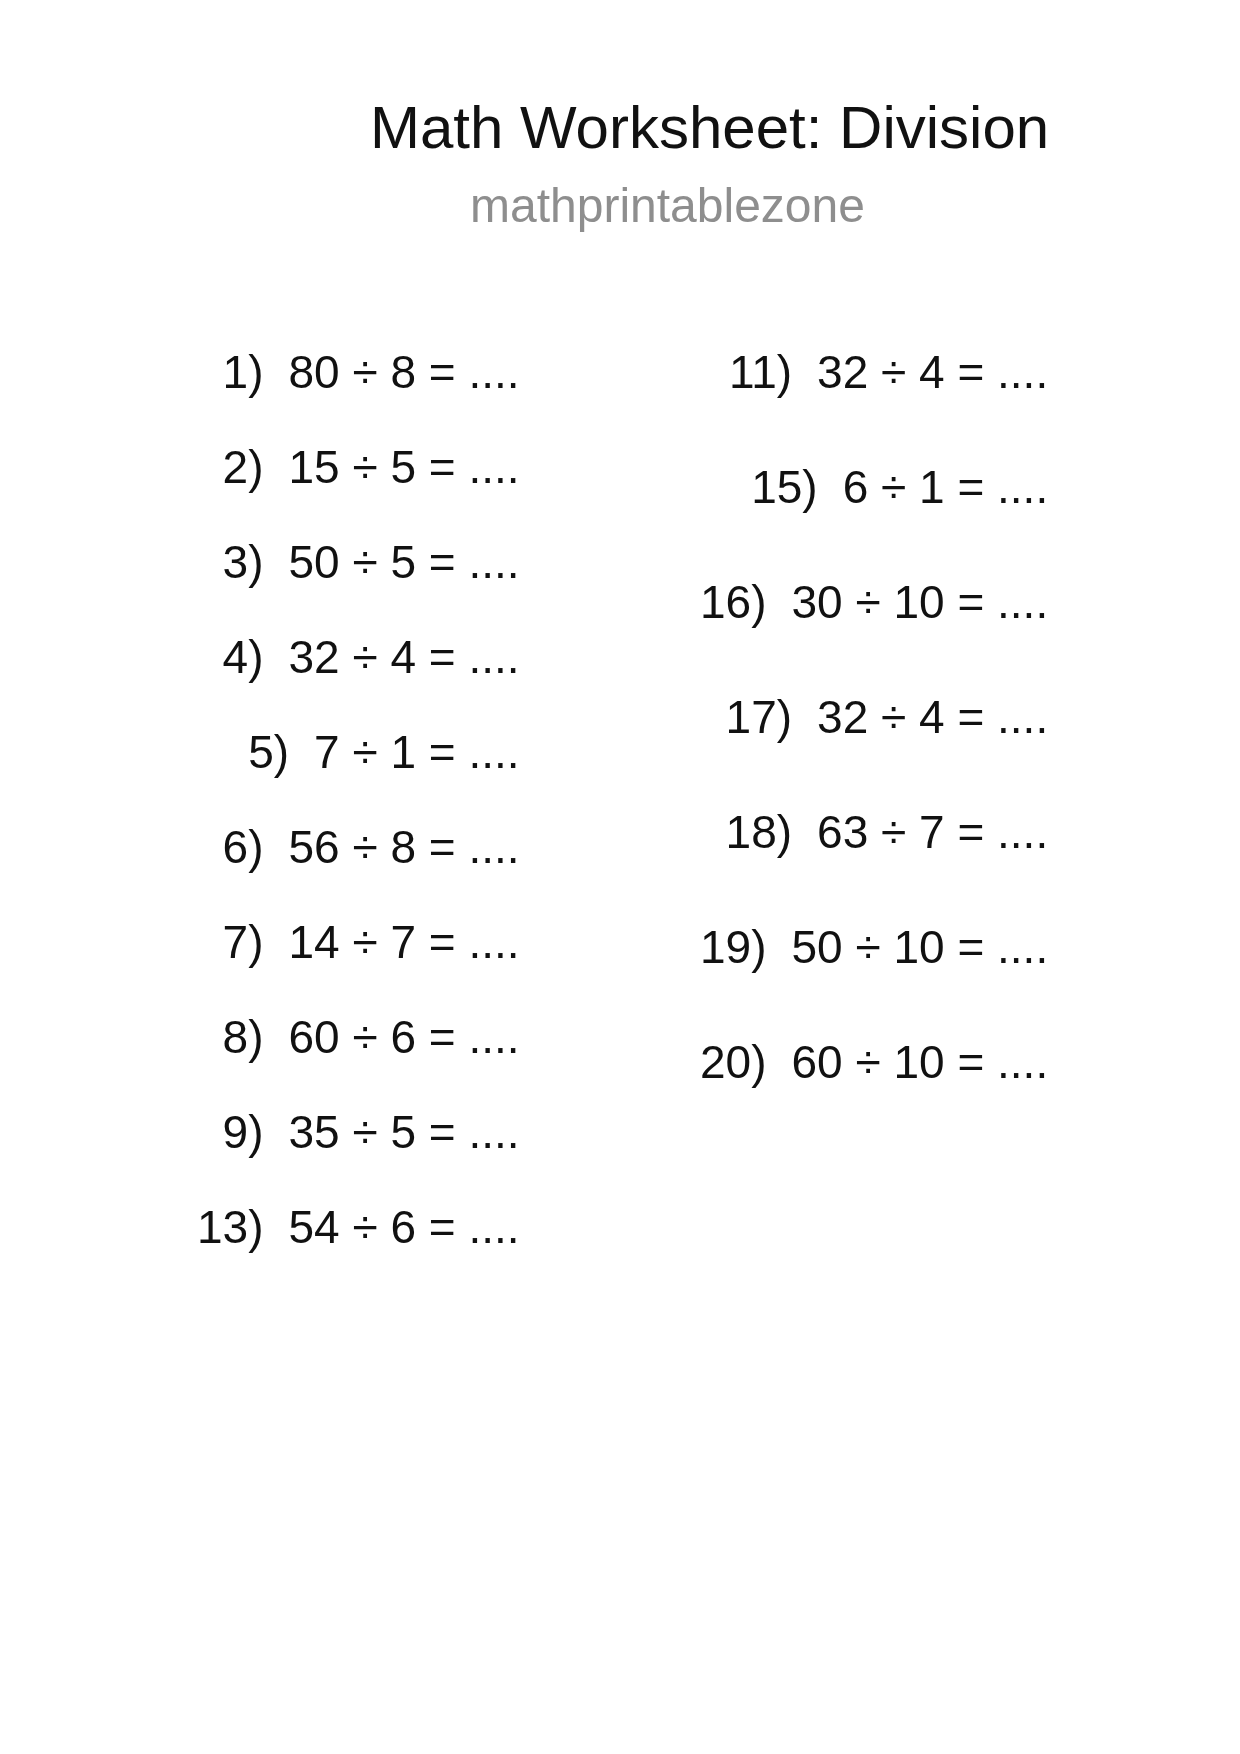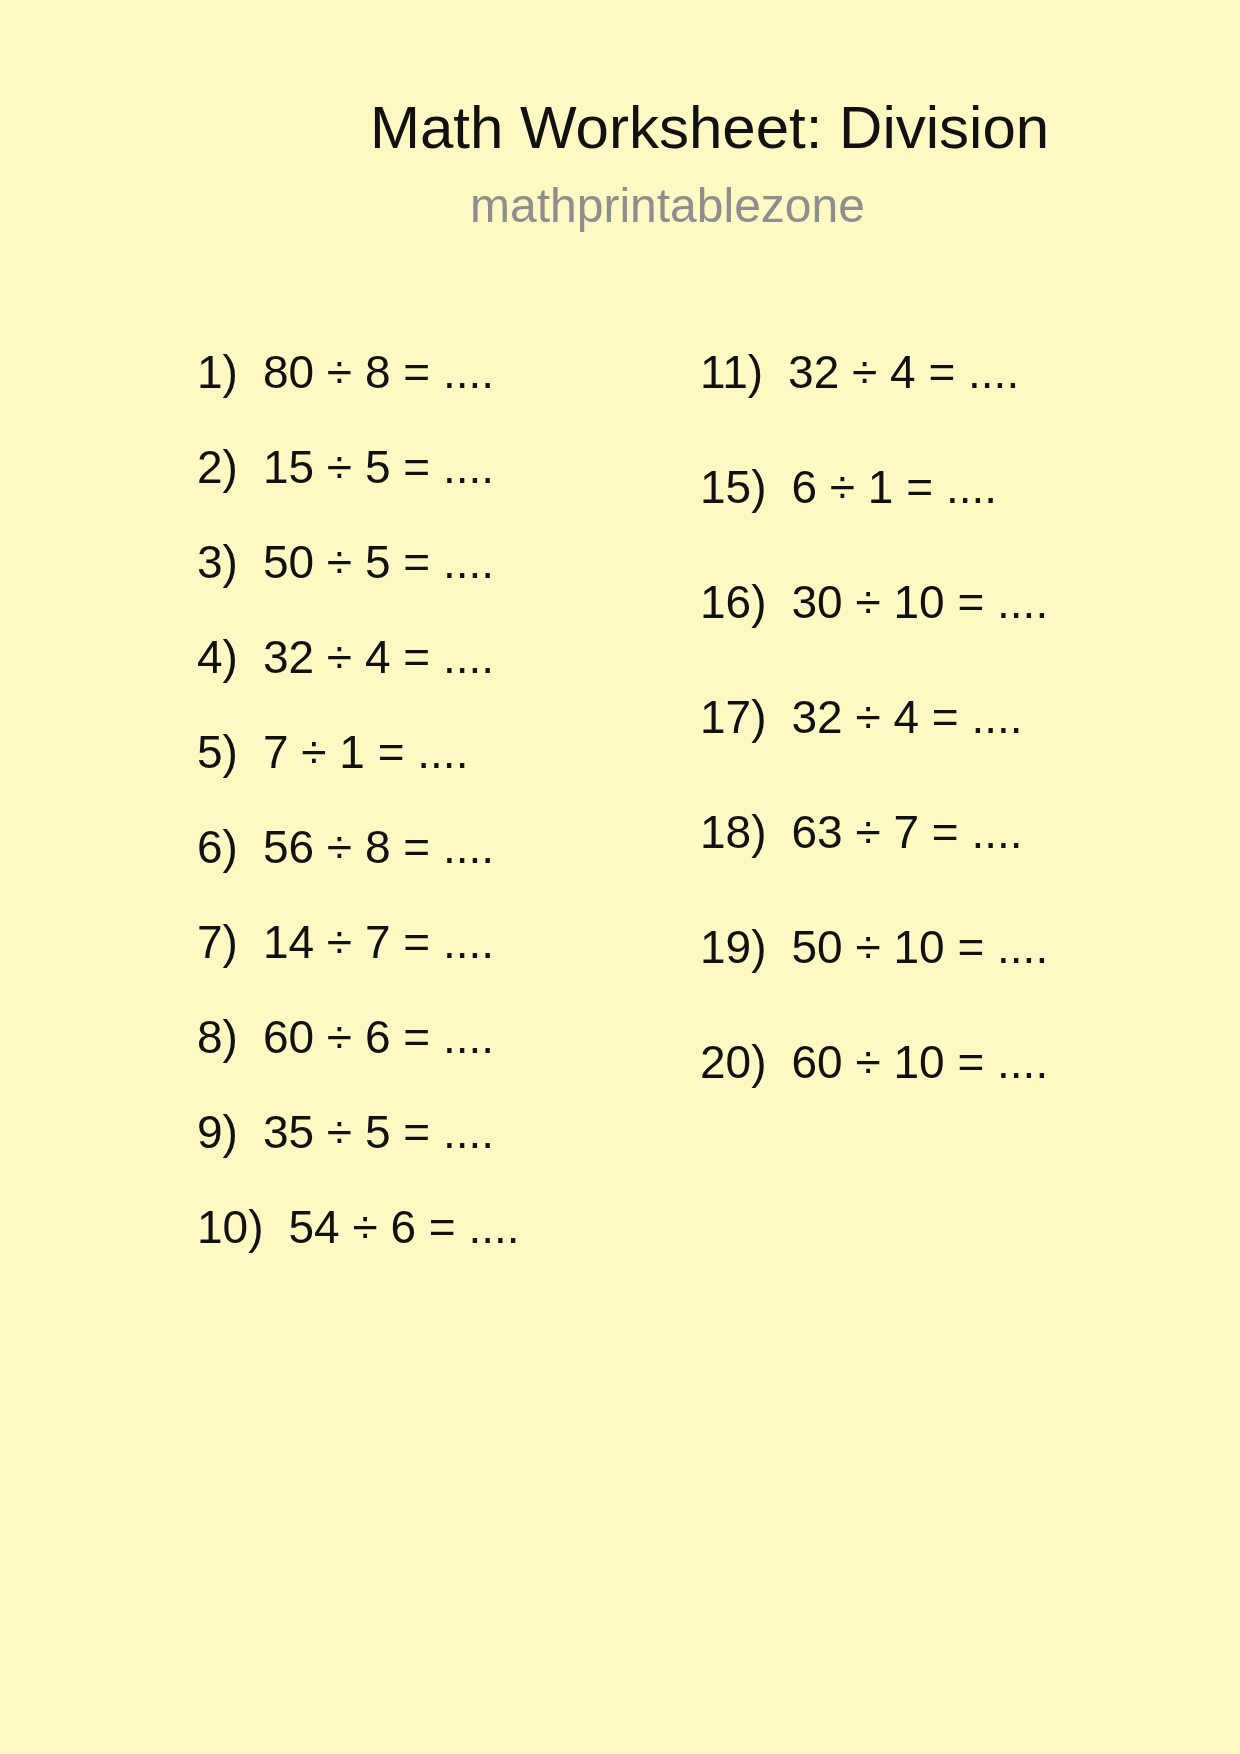--- a/index.html
+++ b/index.html
@@ -1,21 +1,21 @@
 <!DOCTYPE html>
 <html><head>
 <meta charset="utf-8">
 <style>
   html, body { margin: 0; padding: 0; background: #e8e8e8; }
   .page {
     position: relative;
     width: 1240px;
     height: 1754px;
     margin: 0 auto;
-    background: #fef9c3;
+    background: #ffffff;
     font-family: "Liberation Sans", sans-serif;
     overflow: hidden;
   }
   .title {
     position: absolute;
     left: 370px;
     top: 98px;
     font-size: 60px;
     line-height: 1;
     color: #111111;
@@ -29,20 +29,21 @@
     line-height: 1;
     color: #8e8e8e;
     white-space: nowrap;
     text-align: right;
   }
   .col {
     position: absolute;
     top: 325px;
     display: flex;
     flex-direction: column;
+    text-align: right;
   }
   .col-left  { left: 197px; }
   .col-right { left: 700px; gap: 20px; }
   .row {
     height: 95px;
     line-height: 95px;
     font-size: 46px;
     color: #111111;
     white-space: nowrap;
   }
@@ -60,21 +61,21 @@
   <div class="col col-left">
     <div class="row"><span class="num">1)</span><span class="expr">80 ÷ 8 = ....</span></div>
     <div class="row"><span class="num">2)</span><span class="expr">15 ÷ 5 = ....</span></div>
     <div class="row"><span class="num">3)</span><span class="expr">50 ÷ 5 = ....</span></div>
     <div class="row"><span class="num">4)</span><span class="expr">32 ÷ 4 = ....</span></div>
     <div class="row"><span class="num">5)</span><span class="expr">7 ÷ 1 = ....</span></div>
     <div class="row"><span class="num">6)</span><span class="expr">56 ÷ 8 = ....</span></div>
     <div class="row"><span class="num">7)</span><span class="expr">14 ÷ 7 = ....</span></div>
     <div class="row"><span class="num">8)</span><span class="expr">60 ÷ 6 = ....</span></div>
     <div class="row"><span class="num">9)</span><span class="expr">35 ÷ 5 = ....</span></div>
-    <div class="row"><span class="num">10)</span><span class="expr">54 ÷ 6 = ....</span></div>
+    <div class="row"><span class="num">13)</span><span class="expr">54 ÷ 6 = ....</span></div>
   </div>
 
   <div class="col col-right">
     <div class="row"><span class="num">11)</span><span class="expr">32 ÷ 4 = ....</span></div>
     <div class="row"><span class="num">15)</span><span class="expr">6 ÷ 1 = ....</span></div>
     <div class="row"><span class="num">16)</span><span class="expr">30 ÷ 10 = ....</span></div>
     <div class="row"><span class="num">17)</span><span class="expr">32 ÷ 4 = ....</span></div>
     <div class="row"><span class="num">18)</span><span class="expr">63 ÷ 7 = ....</span></div>
     <div class="row"><span class="num">19)</span><span class="expr">50 ÷ 10 = ....</span></div>
     <div class="row"><span class="num">20)</span><span class="expr">60 ÷ 10 = ....</span></div>

